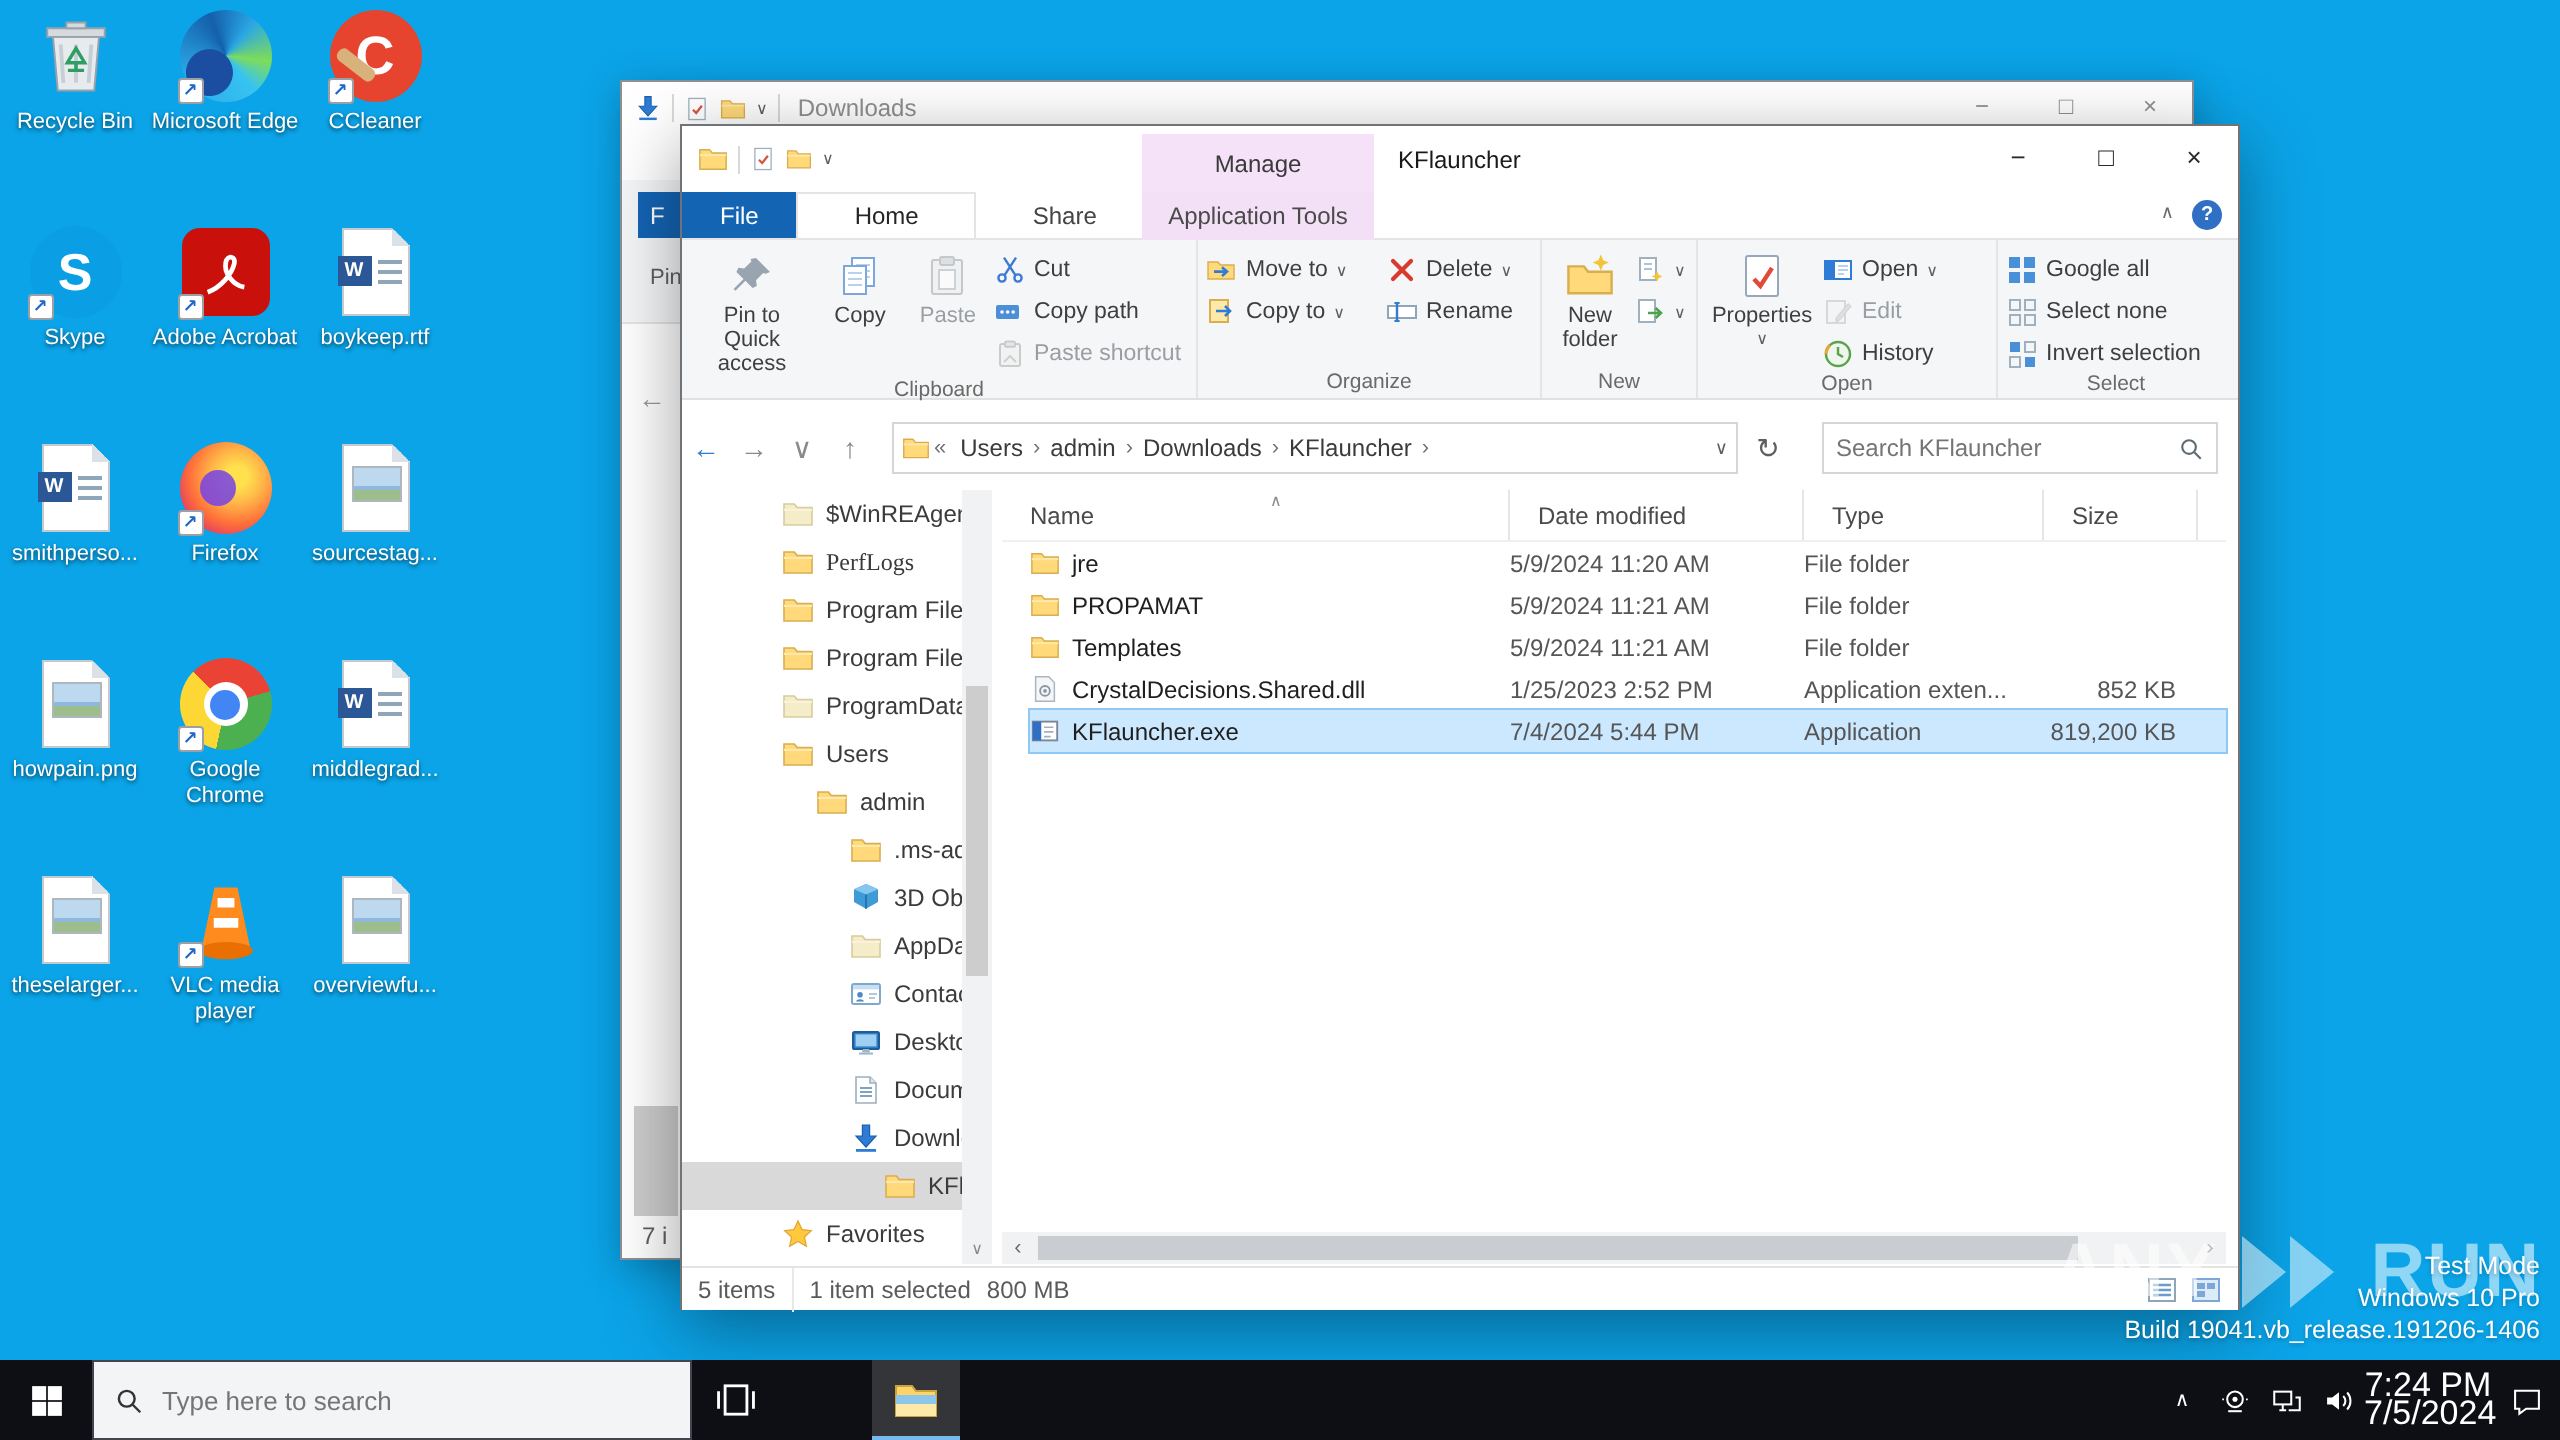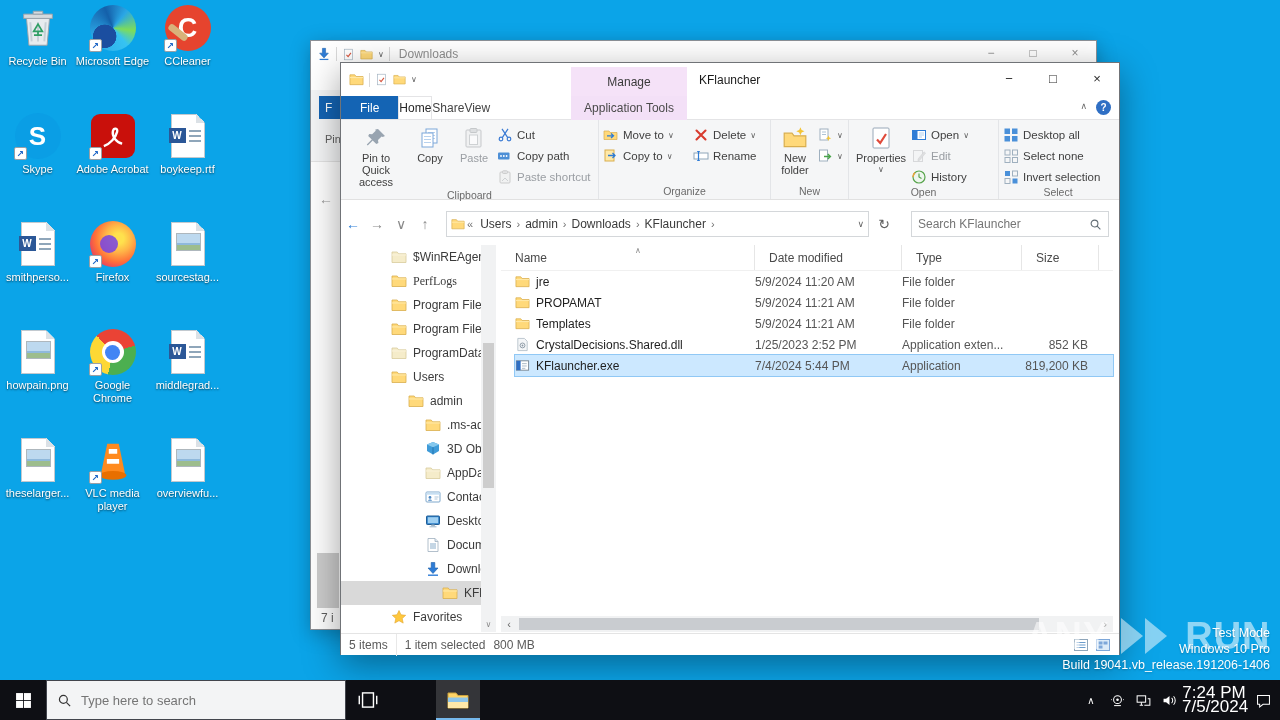--- a/index.html
+++ b/index.html
@@ -35,21 +35,21 @@
 
   
   #fgwin{left:340px;top:62px;width:780px;height:593px;background:#fff;border:1px solid #707377;z-index:3;box-shadow:0 10px 34px rgba(0,0,0,.38)}
   #fgwin .tbar{height:33px;position:relative;background:#fff;display:flex;align-items:center;padding-left:8px;gap:5px}
   #manage-block{position:absolute;left:230px;top:4px;width:116px;height:29px;background:#f5e2f8;display:flex;align-items:center;justify-content:center;color:#3a3a3a}
   #fg-title{position:absolute;left:358px;top:0;height:33px;display:flex;align-items:center;color:#1a1a1a}
   #fgwin .ctrls{position:absolute;right:0;top:0;display:flex}
   #fgwin .ctrls span{width:44px;height:30px;display:flex;align-items:center;justify-content:center;color:#2b2b2b;font-size:13px}
   
   #tabrow{position:absolute;left:0;top:33px;width:100%;height:24px;background:#fff;border-bottom:1px solid #e4e4e6;display:flex;align-items:stretch}
-  .rtab{padding:0 0;display:flex;align-items:center;color:#444}
+  .rtab{padding:0 28px;display:flex;align-items:center;color:#444}
   #tab-file{background:#1464b4;color:#fff;padding:0 19px}
   #tab-home{background:#fff;border:1px solid #e4e4e6;border-bottom:none;color:#262626}
   #tab-apptools{position:absolute;left:230px;top:0;width:116px;height:24px;background:#f3e0f7;display:flex;align-items:center;justify-content:center;color:#4a4a4a}
   #ribbon-collapse{position:absolute;right:32px;top:5px;color:#6a6a6a;font-size:9px}
   #ribbon-help{position:absolute;right:8px;top:4px;width:15px;height:15px;border-radius:50%;background:#2f6fc4;color:#fff;font-size:10px;display:flex;align-items:center;justify-content:center;font-weight:bold}
   
   #ribbon{position:absolute;left:0;top:57px;width:100%;height:80px;background:#f5f6f7;border-bottom:1px solid #e1e1e1;display:flex}
   .rgroup{display:flex;flex-direction:column;border-right:1px solid #e3e5e8;padding:3px 4px 0 4px}
   .rgroup .gbody{flex:1;display:flex;gap:2px}
   .rgroup .glabel{text-align:center;font-size:10.5px;color:#6a6a6a;padding:1px 0 2px}
@@ -580,21 +580,21 @@
         <div class="smallcol">
           <div class="smallbtn">
             <span class="ic">
                 <svg viewBox="0 0 16 16">
                   <rect x="1.5" y="1.5" width="5.5" height="5.5" fill="#4a90d9"></rect>
                   <rect x="9" y="1.5" width="5.5" height="5.5" fill="#4a90d9"></rect>
                   <rect x="1.5" y="9" width="5.5" height="5.5" fill="#4a90d9"></rect>
                   <rect x="9" y="9" width="5.5" height="5.5" fill="#4a90d9"></rect>
                 </svg>
               </span>
-            <span>Desktop all</span>
+            <span>Google all</span>
           </div>
           <div class="smallbtn">
             <span class="ic">
                 <svg viewBox="0 0 16 16">
                   <rect x="2" y="2" width="5" height="5" fill="none" stroke="#9fb0bf"></rect>
                   <rect x="9.5" y="2" width="5" height="5" fill="none" stroke="#9fb0bf"></rect>
                   <rect x="2" y="9.5" width="5" height="5" fill="none" stroke="#9fb0bf"></rect>
                   <rect x="9.5" y="9.5" width="5" height="5" fill="none" stroke="#9fb0bf"></rect>
                 </svg>
               </span>

